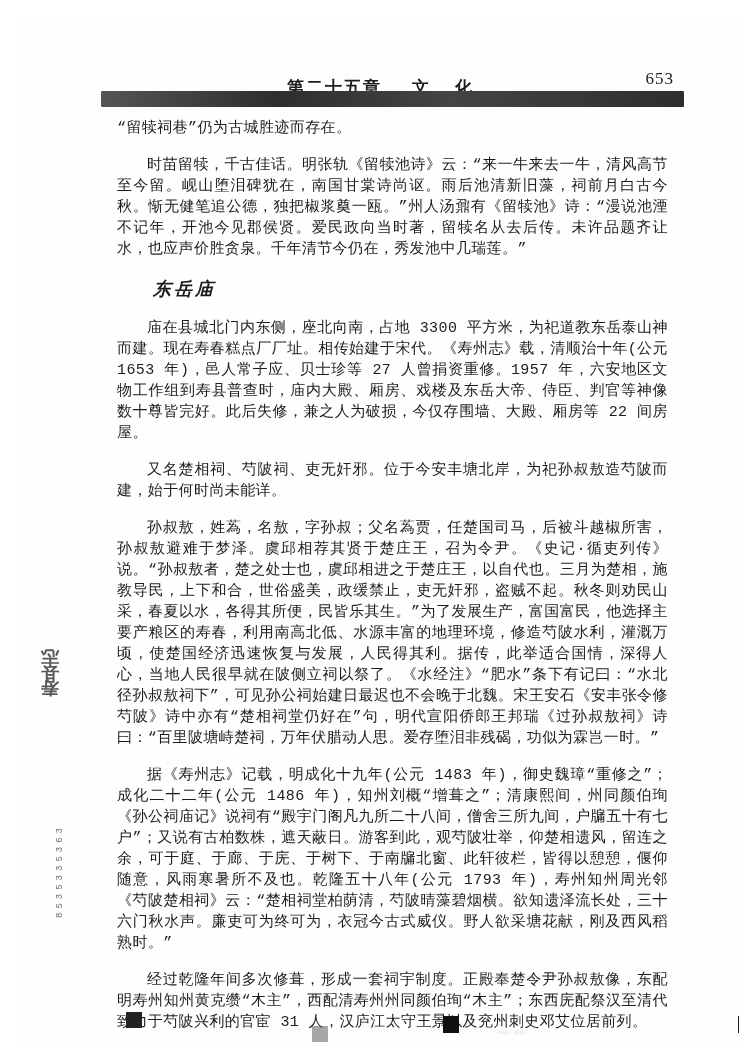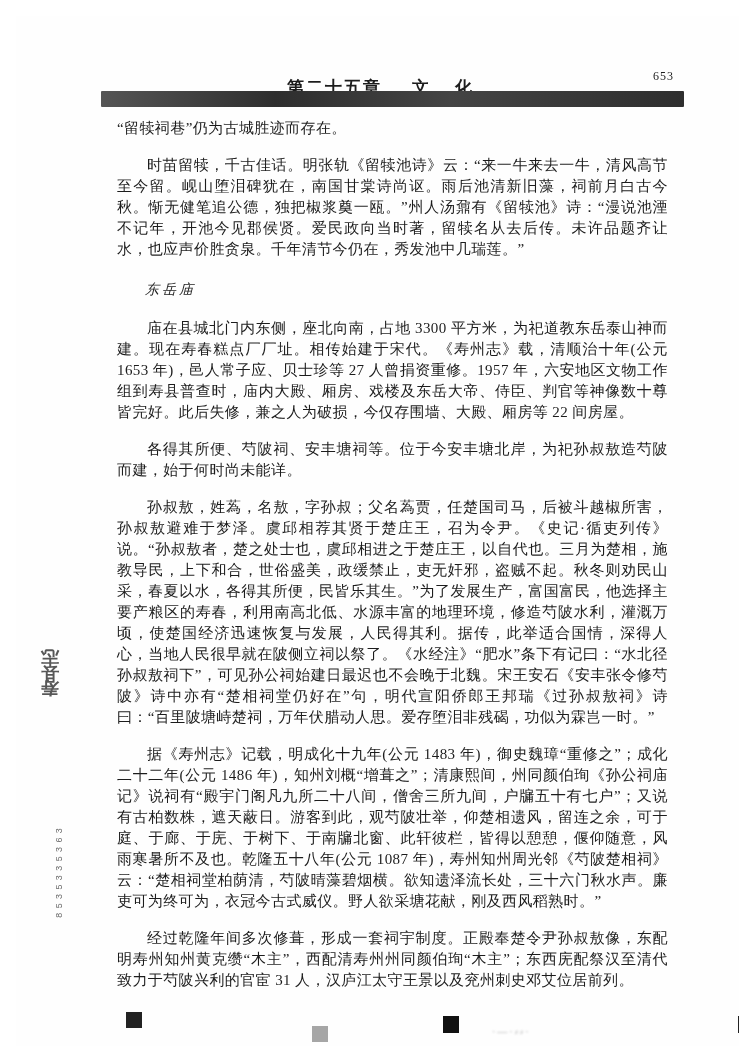--- a/index.html
+++ b/index.html
@@ -27,21 +27,21 @@
     font-size: 17px;
     letter-spacing: 2px;
   }
   .head-chapter { margin-right: 14px; }
   .head-title { letter-spacing: 26px; }
   .folio {
     position: absolute;
     right: 2px;
     top: 1px;
     font-weight: normal;
-    font-size: 12px;
+    font-size: 17px;
     letter-spacing: 1px;
   }
   .head-rule {
     position: absolute;
     top: 75px;
     left: 85px;
     right: 79px;
     height: 2px;
     background: linear-gradient(to right, #555 0%, #2e2e2e 30%, #444 60%, #2e2e2e 100%);
     border-radius: 1px;
@@ -52,28 +52,29 @@
     top: 86px;
     left: 85px;
     width: 583px;
   }
   .para {
     font-size: 15px;
     line-height: 21px;
     letter-spacing: 0.4px;
     text-align: justify;
     text-justify: inter-ideograph;
+    font-family: Liberation Mono, monospace;
   }
   .para.indent { text-indent: 2em; }
   .sect-heading {
-    font-size: 14px;
+    font-size: 18px;
     line-height: 21px;
     text-indent: 2em;
     font-style: italic;
-    font-weight: normal;
+    font-weight: bold;
     letter-spacing: 3px;
     margin: 3px 0 2px 0;
   }
   
   .spine-text {
     position: absolute;
     left: 14px;
     top: 645px;
     width: 26px;
     writing-mode: vertical-rl;
@@ -127,23 +128,23 @@
     </div>
     <span class="folio">653</span>
   </div>
   <div class="head-rule"></div>
 
   <div class="body-text">
     <p class="para">“留犊祠巷”仍为古城胜迹而存在。</p>
     <p class="para indent">时苗留犊，千古佳话。明张轨《留犊池诗》云：“来一牛来去一牛，清风高节至今留。岘山堕泪碑犹在，南国甘棠诗尚讴。雨后池清新旧藻，祠前月白古今秋。惭无健笔追公德，独把椒浆奠一瓯。”州人汤鼐有《留犊池》诗：“漫说池湮不记年，开池今见郡侯贤。爱民政向当时著，留犊名从去后传。未许品题齐让水，也应声价胜贪泉。千年清节今仍在，秀发池中几瑞莲。”</p>
     <p class="sect-heading">东岳庙</p>
     <p class="para indent">庙在县城北门内东侧，座北向南，占地 3300 平方米，为祀道教东岳泰山神而建。现在寿春糕点厂厂址。相传始建于宋代。《寿州志》载，清顺治十年(公元 1653 年)，邑人常子应、贝士珍等 27 人曾捐资重修。1957 年，六安地区文物工作组到寿县普查时，庙内大殿、厢房、戏楼及东岳大帝、侍臣、判官等神像数十尊皆完好。此后失修，兼之人为破损，今仅存围墙、大殿、厢房等 22 间房屋。</p>
-    <p class="para indent">各得其所便、芍陂祠、安丰塘祠等。位于今安丰塘北岸，为祀孙叔敖造芍陂而建，始于何时尚未能详。</p>
+    <p class="para indent">又名楚相祠、芍陂祠、吏无奸邪。位于今安丰塘北岸，为祀孙叔敖造芍陂而建，始于何时尚未能详。</p>
     <p class="para indent">孙叔敖，姓蒍，名敖，字孙叔；父名蒍贾，任楚国司马，后被斗越椒所害，孙叔敖避难于梦泽。虞邱相荐其贤于楚庄王，召为令尹。《史记·循吏列传》说。“孙叔敖者，楚之处士也，虞邱相进之于楚庄王，以自代也。三月为楚相，施教导民，上下和合，世俗盛美，政缓禁止，吏无奸邪，盗贼不起。秋冬则劝民山采，春夏以水，各得其所便，民皆乐其生。”为了发展生产，富国富民，他选择主要产粮区的寿春，利用南高北低、水源丰富的地理环境，修造芍陂水利，灌溉万顷，使楚国经济迅速恢复与发展，人民得其利。据传，此举适合国情，深得人心，当地人民很早就在陂侧立祠以祭了。《水经注》“肥水”条下有记曰：“水北径孙叔敖祠下”，可见孙公祠始建日最迟也不会晚于北魏。宋王安石《安丰张令修芍陂》诗中亦有“楚相祠堂仍好在”句，明代宣阳侨郎王邦瑞《过孙叔敖祠》诗曰：“百里陂塘峙楚祠，万年伏腊动人思。爱存堕泪非残碣，功似为霖岂一时。”</p>
-    <p class="para indent">据《寿州志》记载，明成化十九年(公元 1483 年)，御史魏璋“重修之”；成化二十二年(公元 1486 年)，知州刘概“增葺之”；清康熙间，州同颜伯珣《孙公祠庙记》说祠有“殿宇门阁凡九所二十八间，僧舍三所九间，户牖五十有七户”；又说有古柏数株，遮天蔽日。游客到此，观芍陂壮举，仰楚相遗风，留连之余，可于庭、于廊、于庑、于树下、于南牖北窗、此轩彼栏，皆得以憩憩，偃仰随意，风雨寒暑所不及也。乾隆五十八年(公元 1087 年)，寿州知州周光邻《芍陂楚相祠》云：“楚相祠堂柏荫清，芍陂晴藻碧烟横。欲知遗泽流长处，三十六门秋水声。廉吏可为终可为，衣冠今古式威仪。野人欲采塘花献，刚及西风稻熟时。”</p>
+    <p class="para indent">据《寿州志》记载，明成化十九年(公元 1483 年)，御史魏璋“重修之”；成化二十二年(公元 1486 年)，知州刘概“增葺之”；清康熙间，州同颜伯珣《孙公祠庙记》说祠有“殿宇门阁凡九所二十八间，僧舍三所九间，户牖五十有七户”；又说有古柏数株，遮天蔽日。游客到此，观芍陂壮举，仰楚相遗风，留连之余，可于庭、于廊、于庑、于树下、于南牖北窗、此轩彼栏，皆得以憩憩，偃仰随意，风雨寒暑所不及也。乾隆五十八年(公元 1793 年)，寿州知州周光邻《芍陂楚相祠》云：“楚相祠堂柏荫清，芍陂晴藻碧烟横。欲知遗泽流长处，三十六门秋水声。廉吏可为终可为，衣冠今古式威仪。野人欲采塘花献，刚及西风稻熟时。”</p>
     <p class="para indent">经过乾隆年间多次修葺，形成一套祠宇制度。正殿奉楚令尹孙叔敖像，东配明寿州知州黄克缵“木主”，西配清寿州州同颜伯珣“木主”；东西庑配祭汉至清代致力于芍陂兴利的官宦 31 人，汉庐江太守王景以及兖州刺史邓艾位居前列。</p>
   </div>
 
   <div class="spine-text">寿县志</div>
   <div class="margin-numbers">8535335363</div>
 
   <div class="artifact artifact-tick-1"></div>
   <div class="artifact artifact-tick-2"></div>
   <div class="artifact-smudge">·—·⸗⸗·</div>
   <div class="artifact artifact-tick-3"></div>

